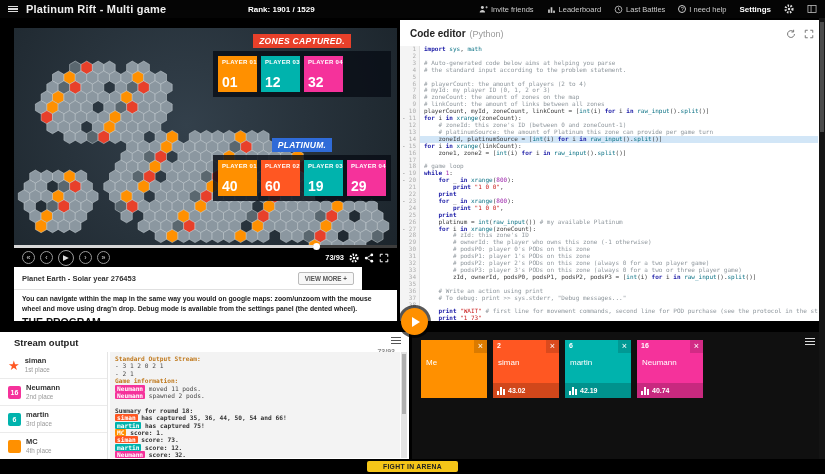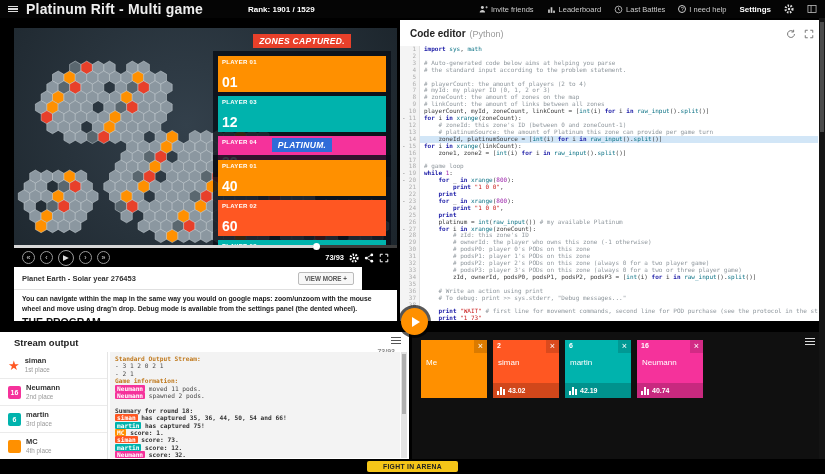--- a/index.html
+++ b/index.html
@@ -3,37 +3,37 @@
 <meta charset="utf-8">
 <style>
   *{margin:0;padding:0;box-sizing:border-box}
   html,body{width:825px;height:474px;background:#000;font-family:"Liberation Sans",sans-serif;overflow:hidden;position:relative}
 
   
   .topbar{position:absolute;top:0;left:0;width:825px;height:18px;background:#050505;display:flex;align-items:center;padding:0 8px;gap:8px;color:#eee;z-index:30}
   .burger{width:10px;height:7px;display:inline-flex;flex-direction:column;justify-content:space-between;cursor:pointer;flex:0 0 auto}
   .burger i{display:block;height:1.4px;background:#ddd}
   .burger.dark i{background:#555}
-  .app-title{font-size:14px;font-weight:bold;letter-spacing:.2px;white-space:nowrap}
+  .app-title{font-size:11px;font-weight:bold;letter-spacing:.2px;white-space:nowrap}
   .rank{position:absolute;left:248px;font-size:8px;font-weight:bold;color:#fff}
   .nav{margin-left:auto;display:flex;align-items:center;gap:13px}
   .nav-item{display:flex;align-items:center;gap:3px;font-size:7.5px;color:#ccc;cursor:pointer;white-space:nowrap}
   .nav-item.strong{font-weight:bold;color:#fff;font-size:8px}
   .qmark{width:8px;height:8px;border:1px solid #ccc;border-radius:50%;display:inline-flex;align-items:center;justify-content:center;font-size:5.5px;color:#ccc}
 
   
   .viewer{position:absolute;left:14px;top:28px;width:383px;height:217px;background:radial-gradient(circle at 45% 45%,#33404b,#1c252c);overflow:hidden}
   .hexmap{position:absolute;inset:0;width:100%;height:100%}
   .overlay{position:absolute;width:178px;display:flex;flex-direction:column;align-items:center}
   .zones-panel{top:6px;right:6px}
   .platinum-panel{top:110px;right:6px}
   .panel-chip{font-size:8.5px;font-weight:bold;font-style:italic;color:#fff;padding:2px 6px;letter-spacing:.3px}
   .panel-chip.red{background:#e8402a}
   .panel-chip.blue{background:#2f6bd8}
-  .pgrid{margin-top:3px;width:100%;display:grid;grid-template-columns:1fr;gap:4px;background:rgba(8,14,22,.82);padding:5px}
+  .pgrid{margin-top:3px;width:100%;display:grid;grid-template-columns:1fr 1fr 1fr 1fr;gap:4px;background:rgba(8,14,22,.82);padding:5px}
   .pbox{height:36px;position:relative;color:#fff;overflow:hidden}
   .pbox-name{position:absolute;top:3px;left:4px;font-size:6px;font-weight:bold;letter-spacing:.3px}
   .pbox-val{position:absolute;bottom:2px;left:4px;font-size:14px;font-weight:bold}
 
   
   .vcontrols{position:absolute;left:14px;top:245px;width:383px;height:22px;background:#000;display:flex;align-items:center;gap:5px;padding:3px 8px 0}
   .timeline{position:absolute;top:0;left:0;right:0;height:3px;background:#3c3c3c;cursor:pointer}
   .timeline-fill{width:78%;height:100%;background:#d8d8d8}
   .timeline-knob{position:absolute;left:78%;top:-2px;width:7px;height:7px;border-radius:50%;background:#fff}
   .ctl{width:13px;height:13px;border:1px solid #9a9a9a;border-radius:50%;color:#ddd;font-size:7px;line-height:1;display:inline-flex;align-items:center;justify-content:center;cursor:pointer;flex:0 0 auto}

